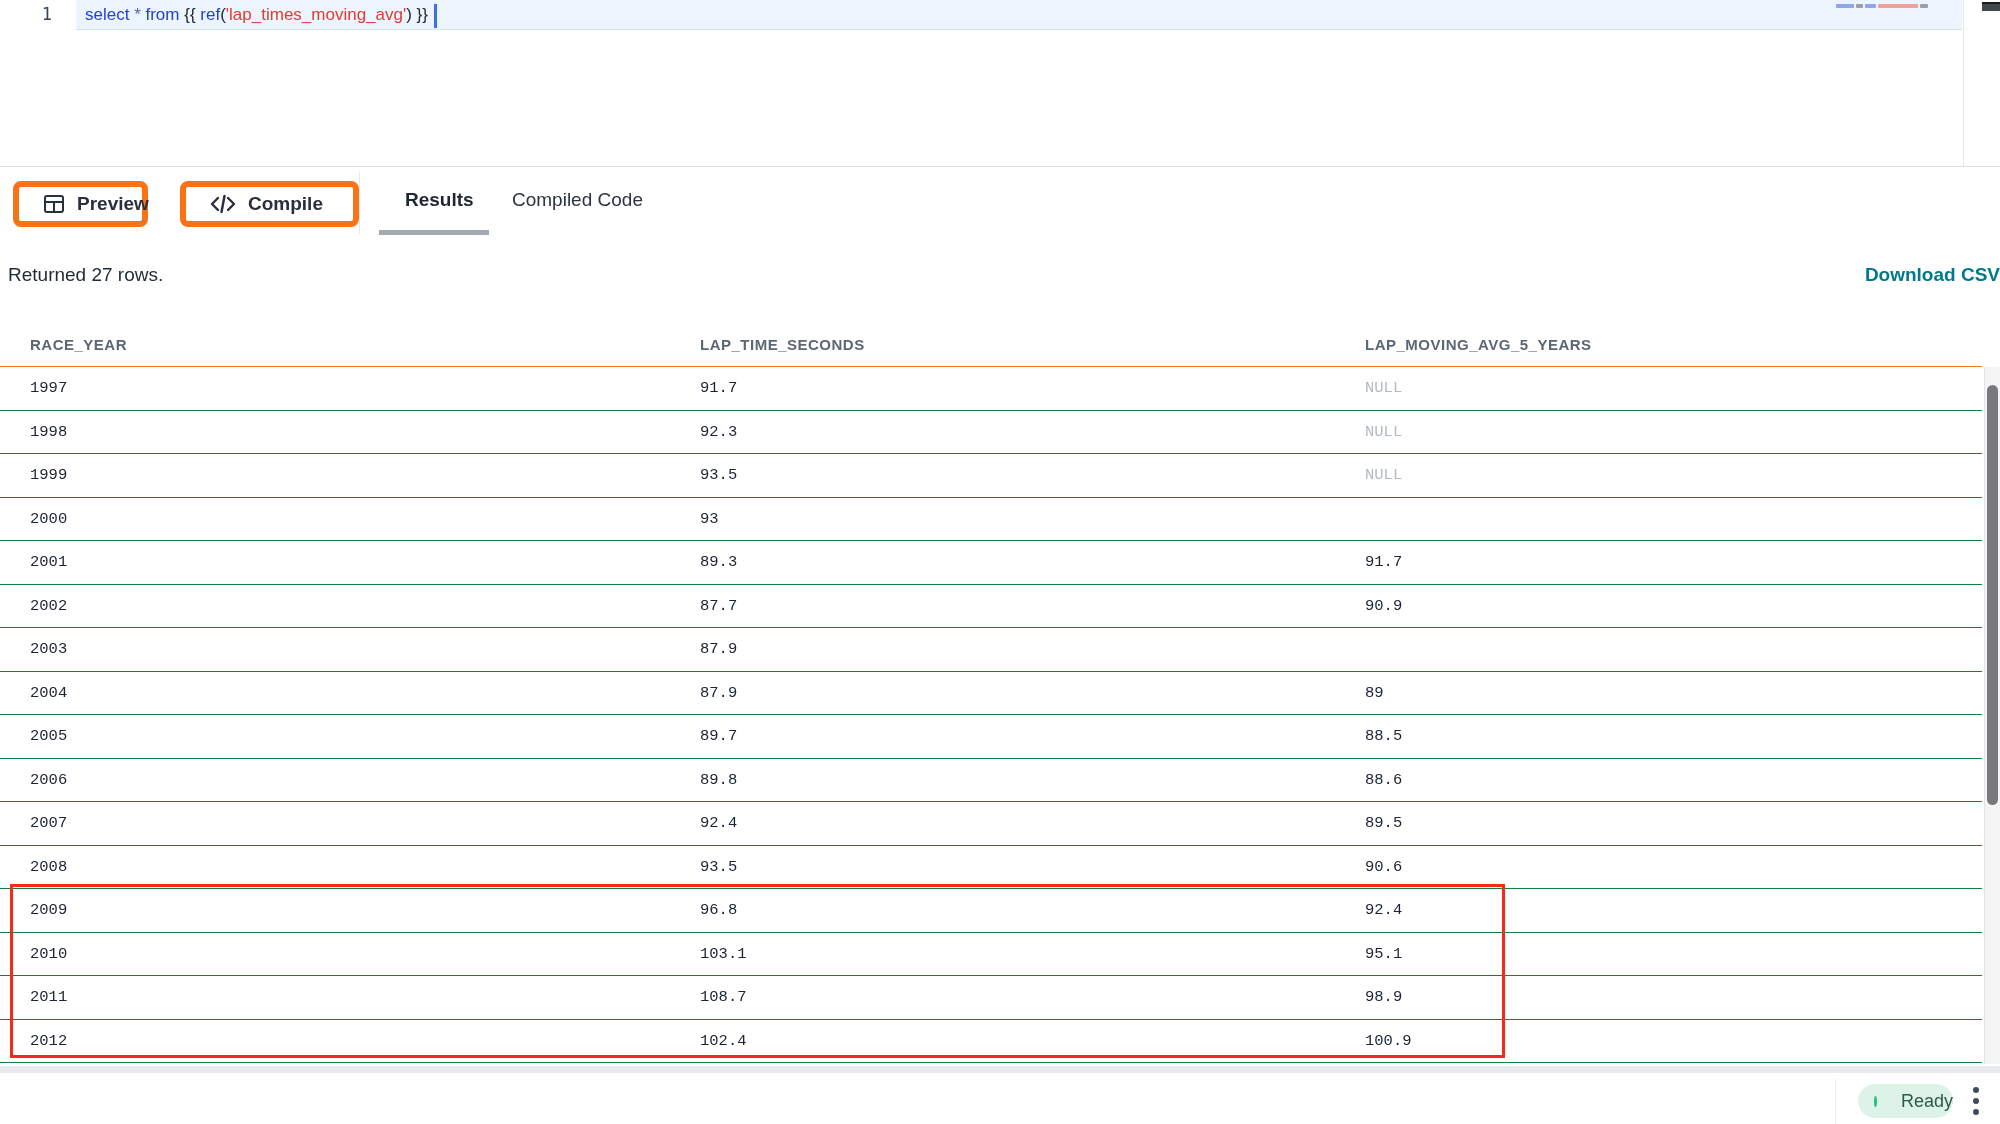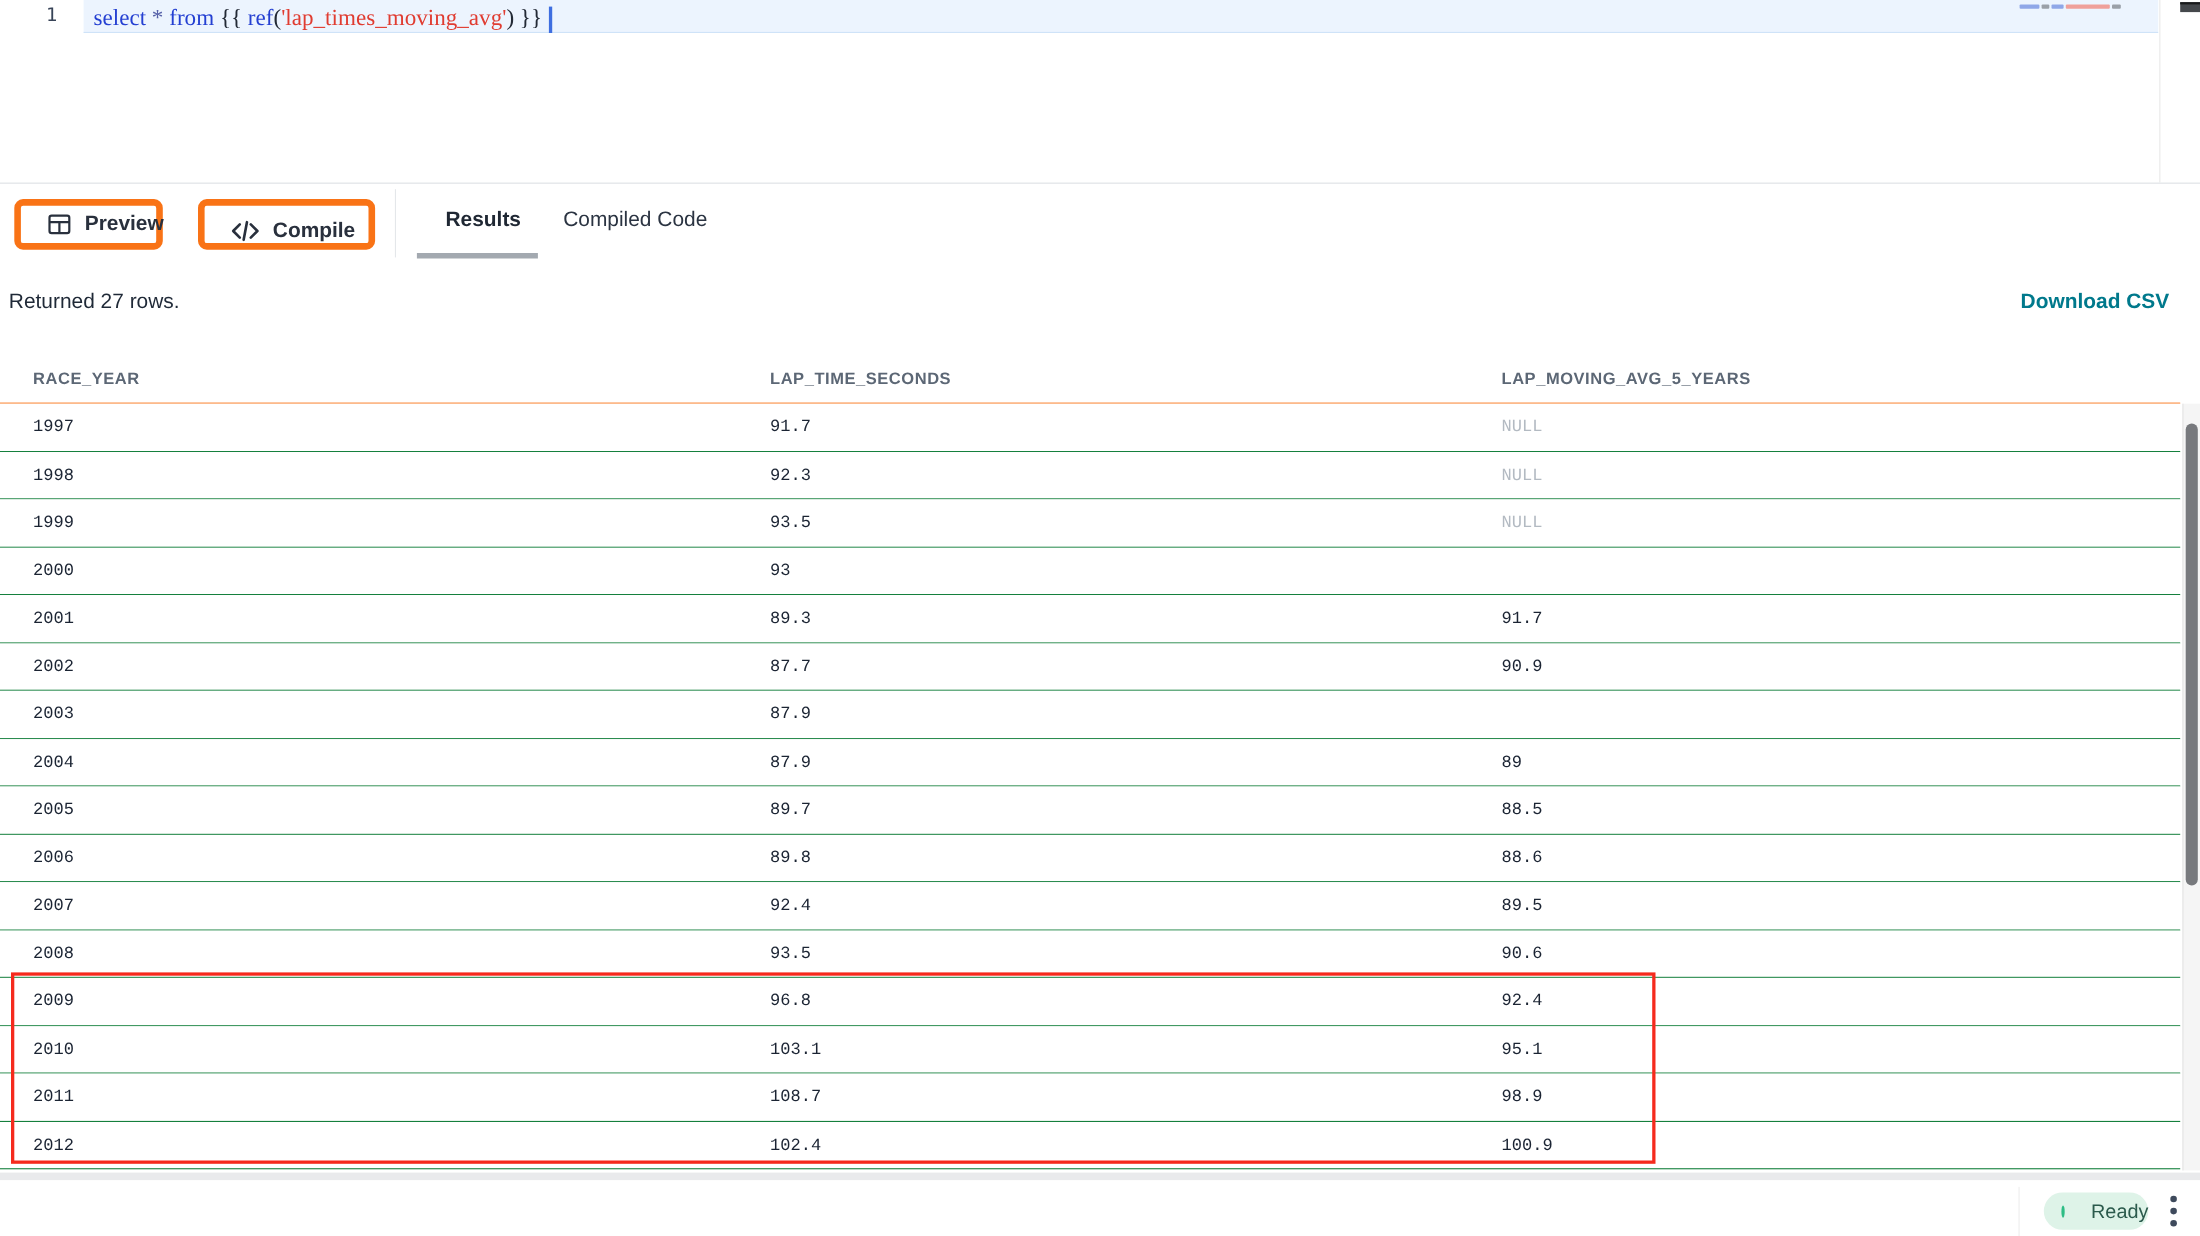--- a/index.html
+++ b/index.html
@@ -7,22 +7,22 @@
               font-family:"Liberation Sans", sans-serif; }
 
   
   .editor { position:absolute; left:0; top:0; width:2000px; height:166px; background:#fff; }
   .active-line { position:absolute; left:76px; top:0; width:1886px; height:30px;
                  background:#ecf4fe; border-bottom:1px solid #cfe3f8; }
   .gutter { position:absolute; left:0; top:4px; width:52px; text-align:right;
             font-family:"DejaVu Sans Mono","Liberation Mono",monospace;
             font-size:17px; color:#374357; }
   .codeline { position:absolute; left:85px; top:4px; white-space:pre;
-              font-family:Liberation Serif, serif;
-              font-size:21px; color:#1c2330; }
+              font-family:Liberation Sans, sans-serif;
+              font-size:17px; color:#1c2330; }
   .tok-kw  { color:#2540d2; }
   .tok-op  { color:#5560a8; }
   .tok-br  { color:#232a36; }
   .tok-fn  { color:#2540d2; }
   .tok-str { color:#e03c31; }
   .cursor { display:inline-block; width:3px; height:24px; background:#3e6ee0;
             vertical-align:middle; margin-left:1px; }
   .minimap { position:absolute; left:1836px; top:3px; width:120px; height:6px;
              display:flex; gap:2px; align-items:center; }
   .minimap i { display:block; height:4px; border-radius:1px; }
@@ -32,31 +32,31 @@
 
   
   .toolbar { position:absolute; left:0; top:166px; width:2000px; height:72px;
              background:#fff; border-top:1px solid #dde0e4; }
   .btn { position:absolute; top:14px; height:46px; background:#fff;
          border:6px solid #f97316; border-radius:8px; display:flex; align-items:center;
          gap:12px; padding:0 24px; font-size:19px; font-weight:700; color:#29303d;
          cursor:pointer; }
   .btn svg { display:block; }
   .btn-preview { left:13px; width:135px; }
-  .btn-compile { left:180px; width:161px;align-items:flex-end; }
+  .btn-compile { left:180px; width:179px; }
   .toolbar-divider { position:absolute; left:359px; top:5px; width:1px; height:62px; background:#e4e7ea; }
   .tab { position:absolute; top:0; height:66px; display:flex; align-items:center;
          font-size:19px; color:#1f2733; cursor:pointer; }
   .tab-results { left:405px; font-weight:700; }
   .tab-compiled { left:512px; font-weight:400; color:#2b3442; }
   .tab-underline { position:absolute; left:379px; top:63px; width:110px; height:5px; background:#a3a9b0; }
 
   
   .meta-returned { position:absolute; left:8px; top:264px; font-size:19px; color:#1f2937; }
-  .meta-download { position:absolute; right:28px; top:264px; font-size:19px; font-weight:700;
+  .meta-download { position:absolute; right:0; top:264px; font-size:19px; font-weight:700;
                    color:#00798c; cursor:pointer;text-align:right; }
 
   
   .grid-header { position:absolute; left:0; top:322px; width:1982px; height:45px;
                  display:grid; grid-template-columns:670px 665px 1fr; align-items:center;
                  border-bottom:1px solid #f97316; }
   .grid-header .hcell { padding-left:30px; font-size:15px; font-weight:700;
                         letter-spacing:0.5px; color:#5c6775; }
   .grid-body { position:absolute; left:0; top:367px; width:1982px; }
   .trow { width:1982px; height:43.5px; display:grid; grid-template-columns:670px 665px 1fr;

